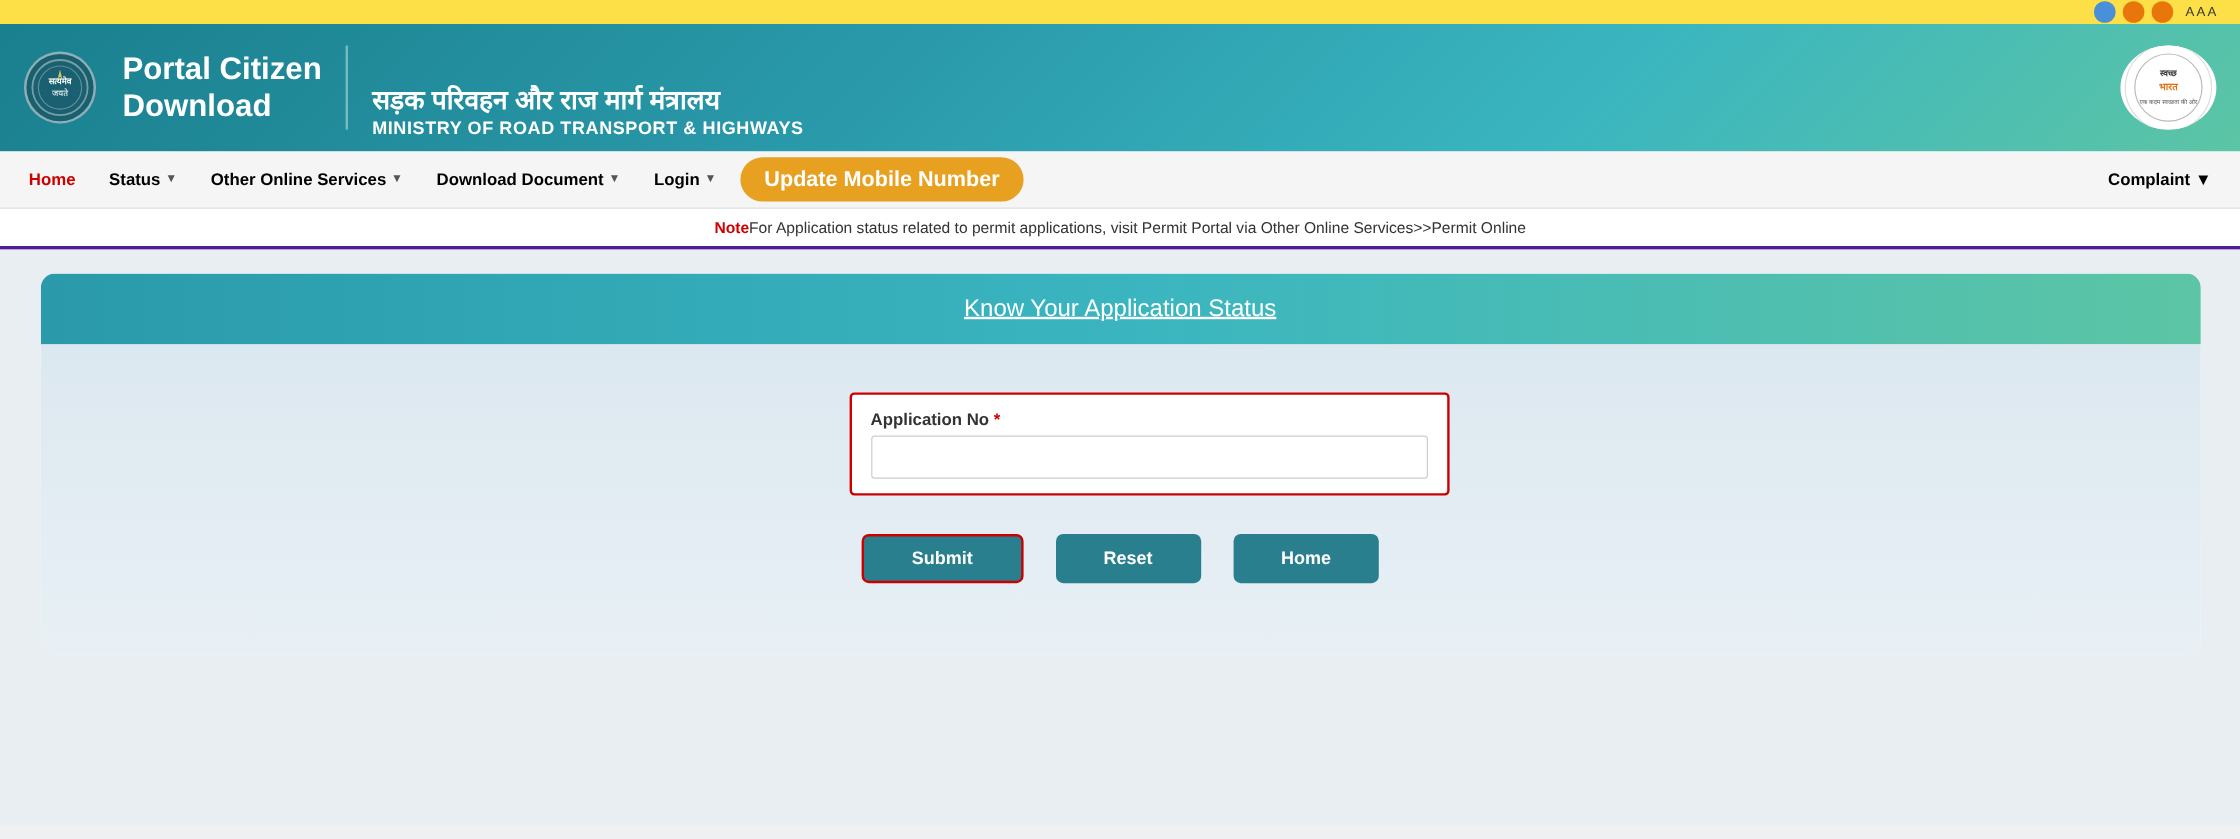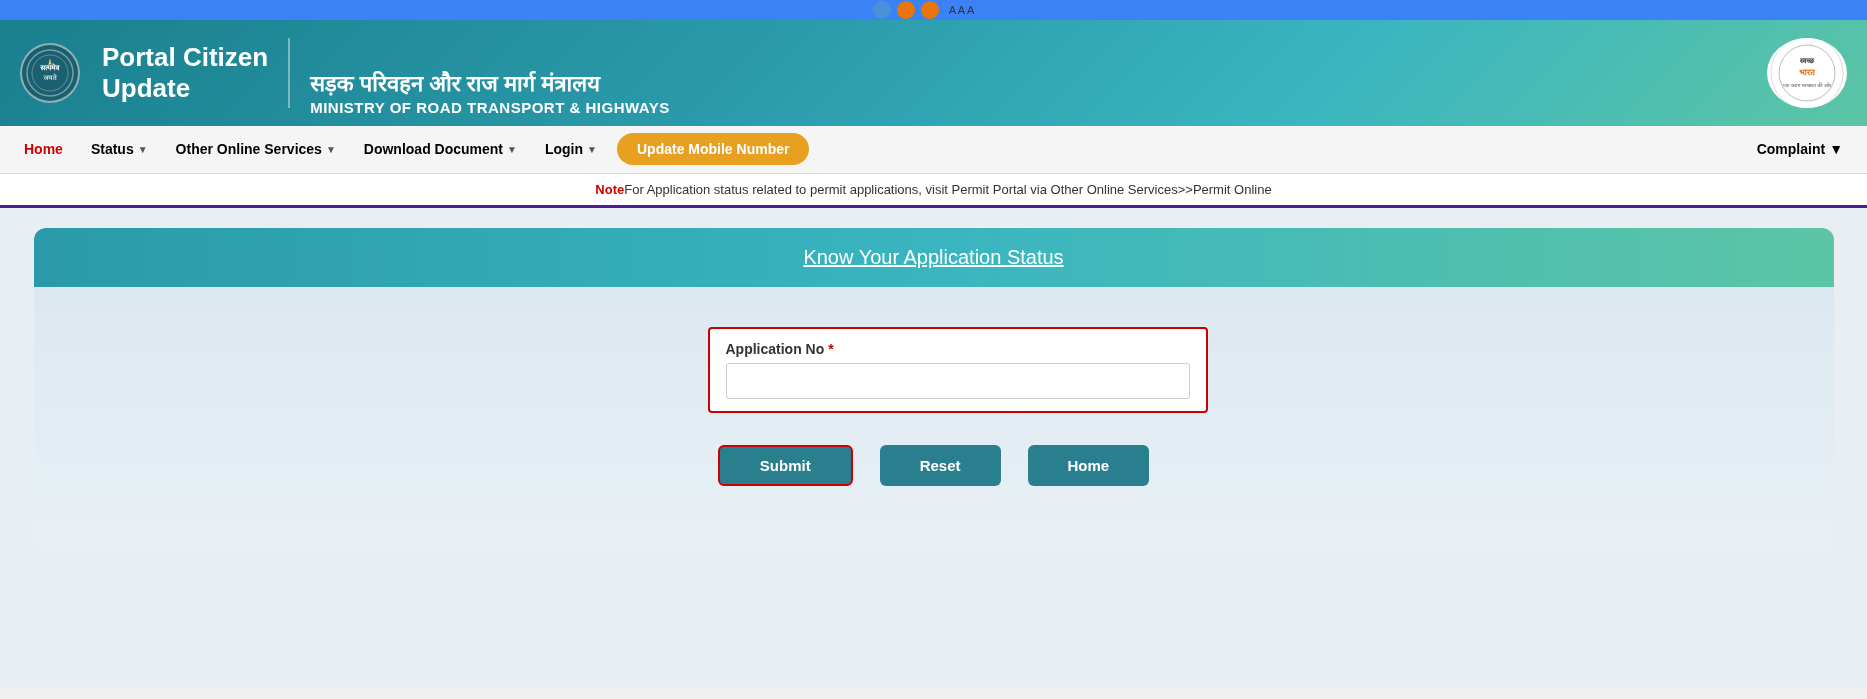--- a/index.html
+++ b/index.html
@@ -1,23 +1,23 @@
 <!DOCTYPE html>
 <html><head>
   <meta charset="utf-8">
   <style>
     * { margin: 0; padding: 0; box-sizing: border-box; }
     body { font-family: Arial, sans-serif; background: #f0f0f0; min-width: 1867px; }
 
     
     .top-bar {
-      background: #3b82f6;
+      background: #fde047;
       height: 20px;
       display: flex;
-      justify-content: center;
+      justify-content: flex-end;
       align-items: center;
       padding-right: 20px;
       gap: 6px;
     }
 
     
     .header {
       background: linear-gradient(135deg, #1a7f8e 0%, #2a9aaa 40%, #3ab5c0 70%, #5cc5a5 100%);
       display: flex;
       align-items: center;
@@ -108,21 +108,21 @@
       font-weight: bold;
     }
     .nav-item .chevron {
       font-size: 10px;
       color: #555;
     }
     .nav-update-btn {
       background: #e8a020;
       color: white;
       font-weight: bold;
-      font-size: 14px;
+      font-size: 18px;
       padding: 8px 20px;
       border-radius: 20px;
       cursor: pointer;
       margin-left: 6px;
       white-space: nowrap;
       border: none;
     }
     .nav-spacer { flex: 1; }
     .nav-complaint {
       display: flex; align-items: center; gap: 4px;
@@ -250,21 +250,21 @@
       <svg width="50" height="50" viewBox="0 0 50 50">
         <circle cx="25" cy="25" r="23" fill="#1a6070" stroke="rgba(255,255,255,0.4)" stroke-width="1.5"></circle>
         <circle cx="25" cy="25" r="18" fill="none" stroke="rgba(255,255,255,0.3)" stroke-width="1"></circle>
         <text x="25" y="22" text-anchor="middle" fill="white" font-size="7" font-weight="bold">सत्यमेव</text>
         <text x="25" y="32" text-anchor="middle" fill="white" font-size="7">जयते</text>
         <polygon points="25,10 27,18 25,16 23,18" fill="rgba(255,220,100,0.8)"></polygon>
       </svg>
     </div>
     <div class="header-brand">
       <div class="brand-main">Portal Citizen</div>
-      <div class="brand-main">Update</div>
+      <div class="brand-main">Download</div>
     </div>
   </div>
 
   <div class="header-divider"></div>
 
   <div class="header-ministry">
     <div class="hindi">सड़क परिवहन और राज मार्ग मंत्रालय</div>
     <div class="english">MINISTRY OF ROAD TRANSPORT &amp; HIGHWAYS</div>
   </div>
 

